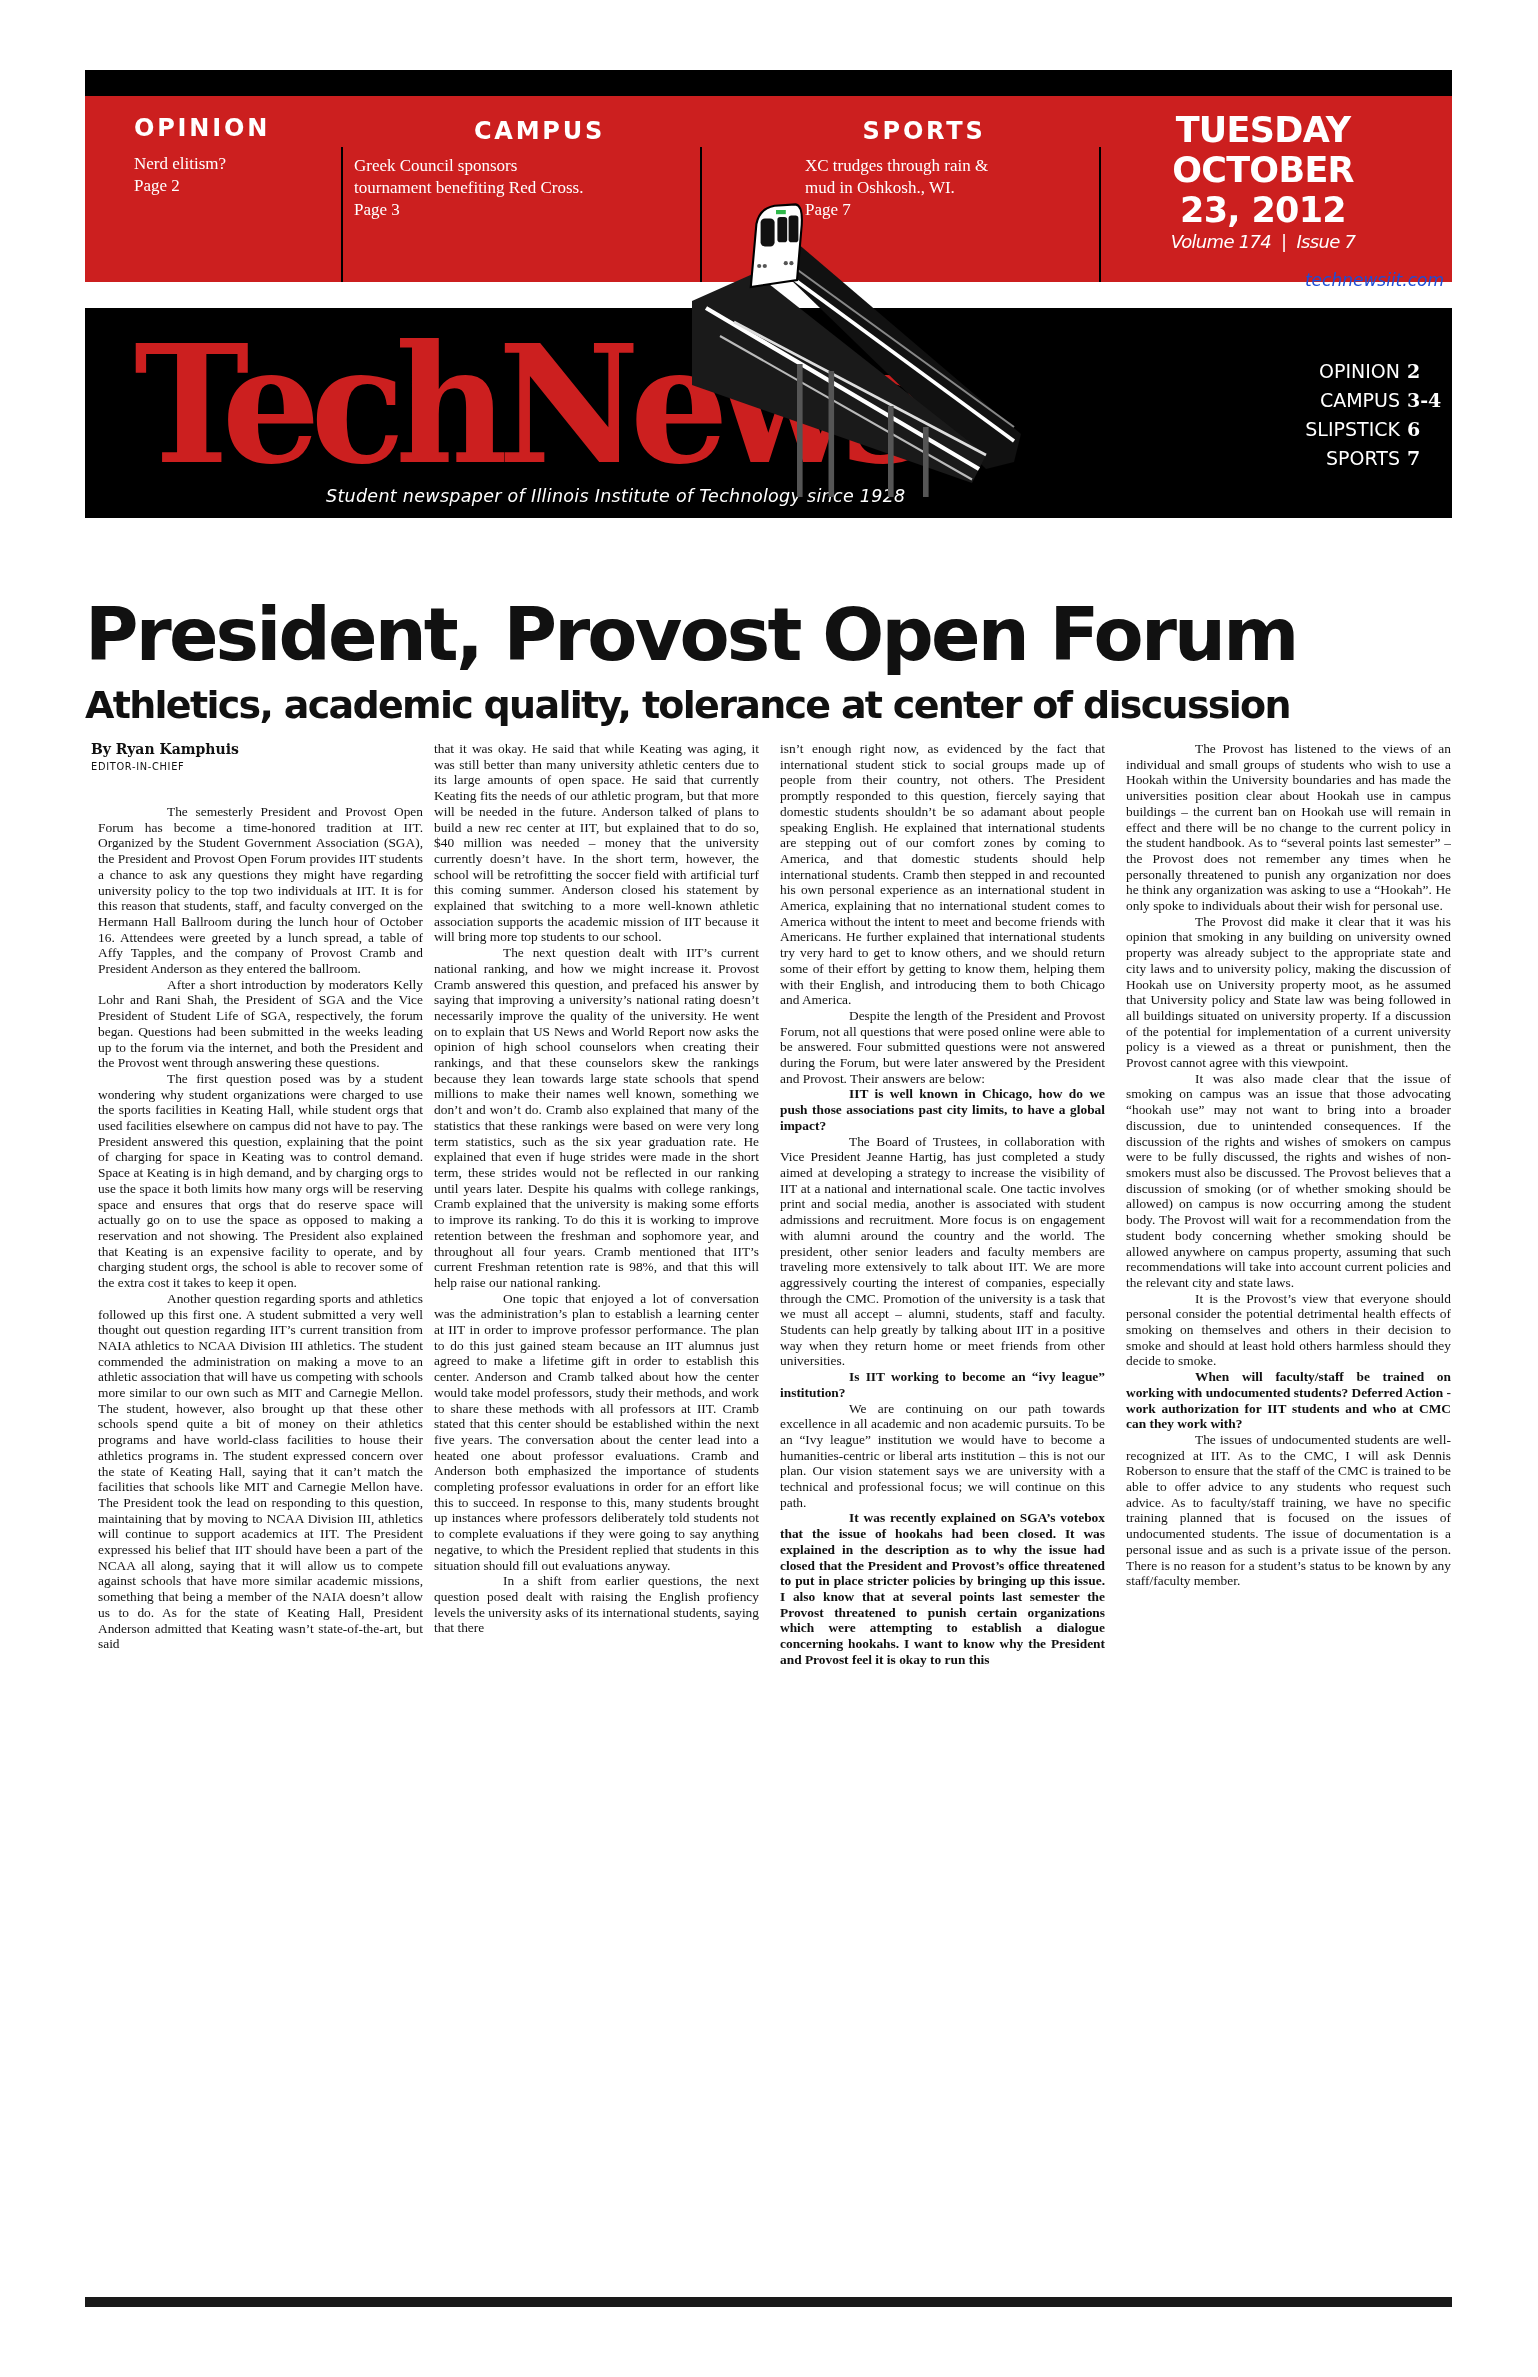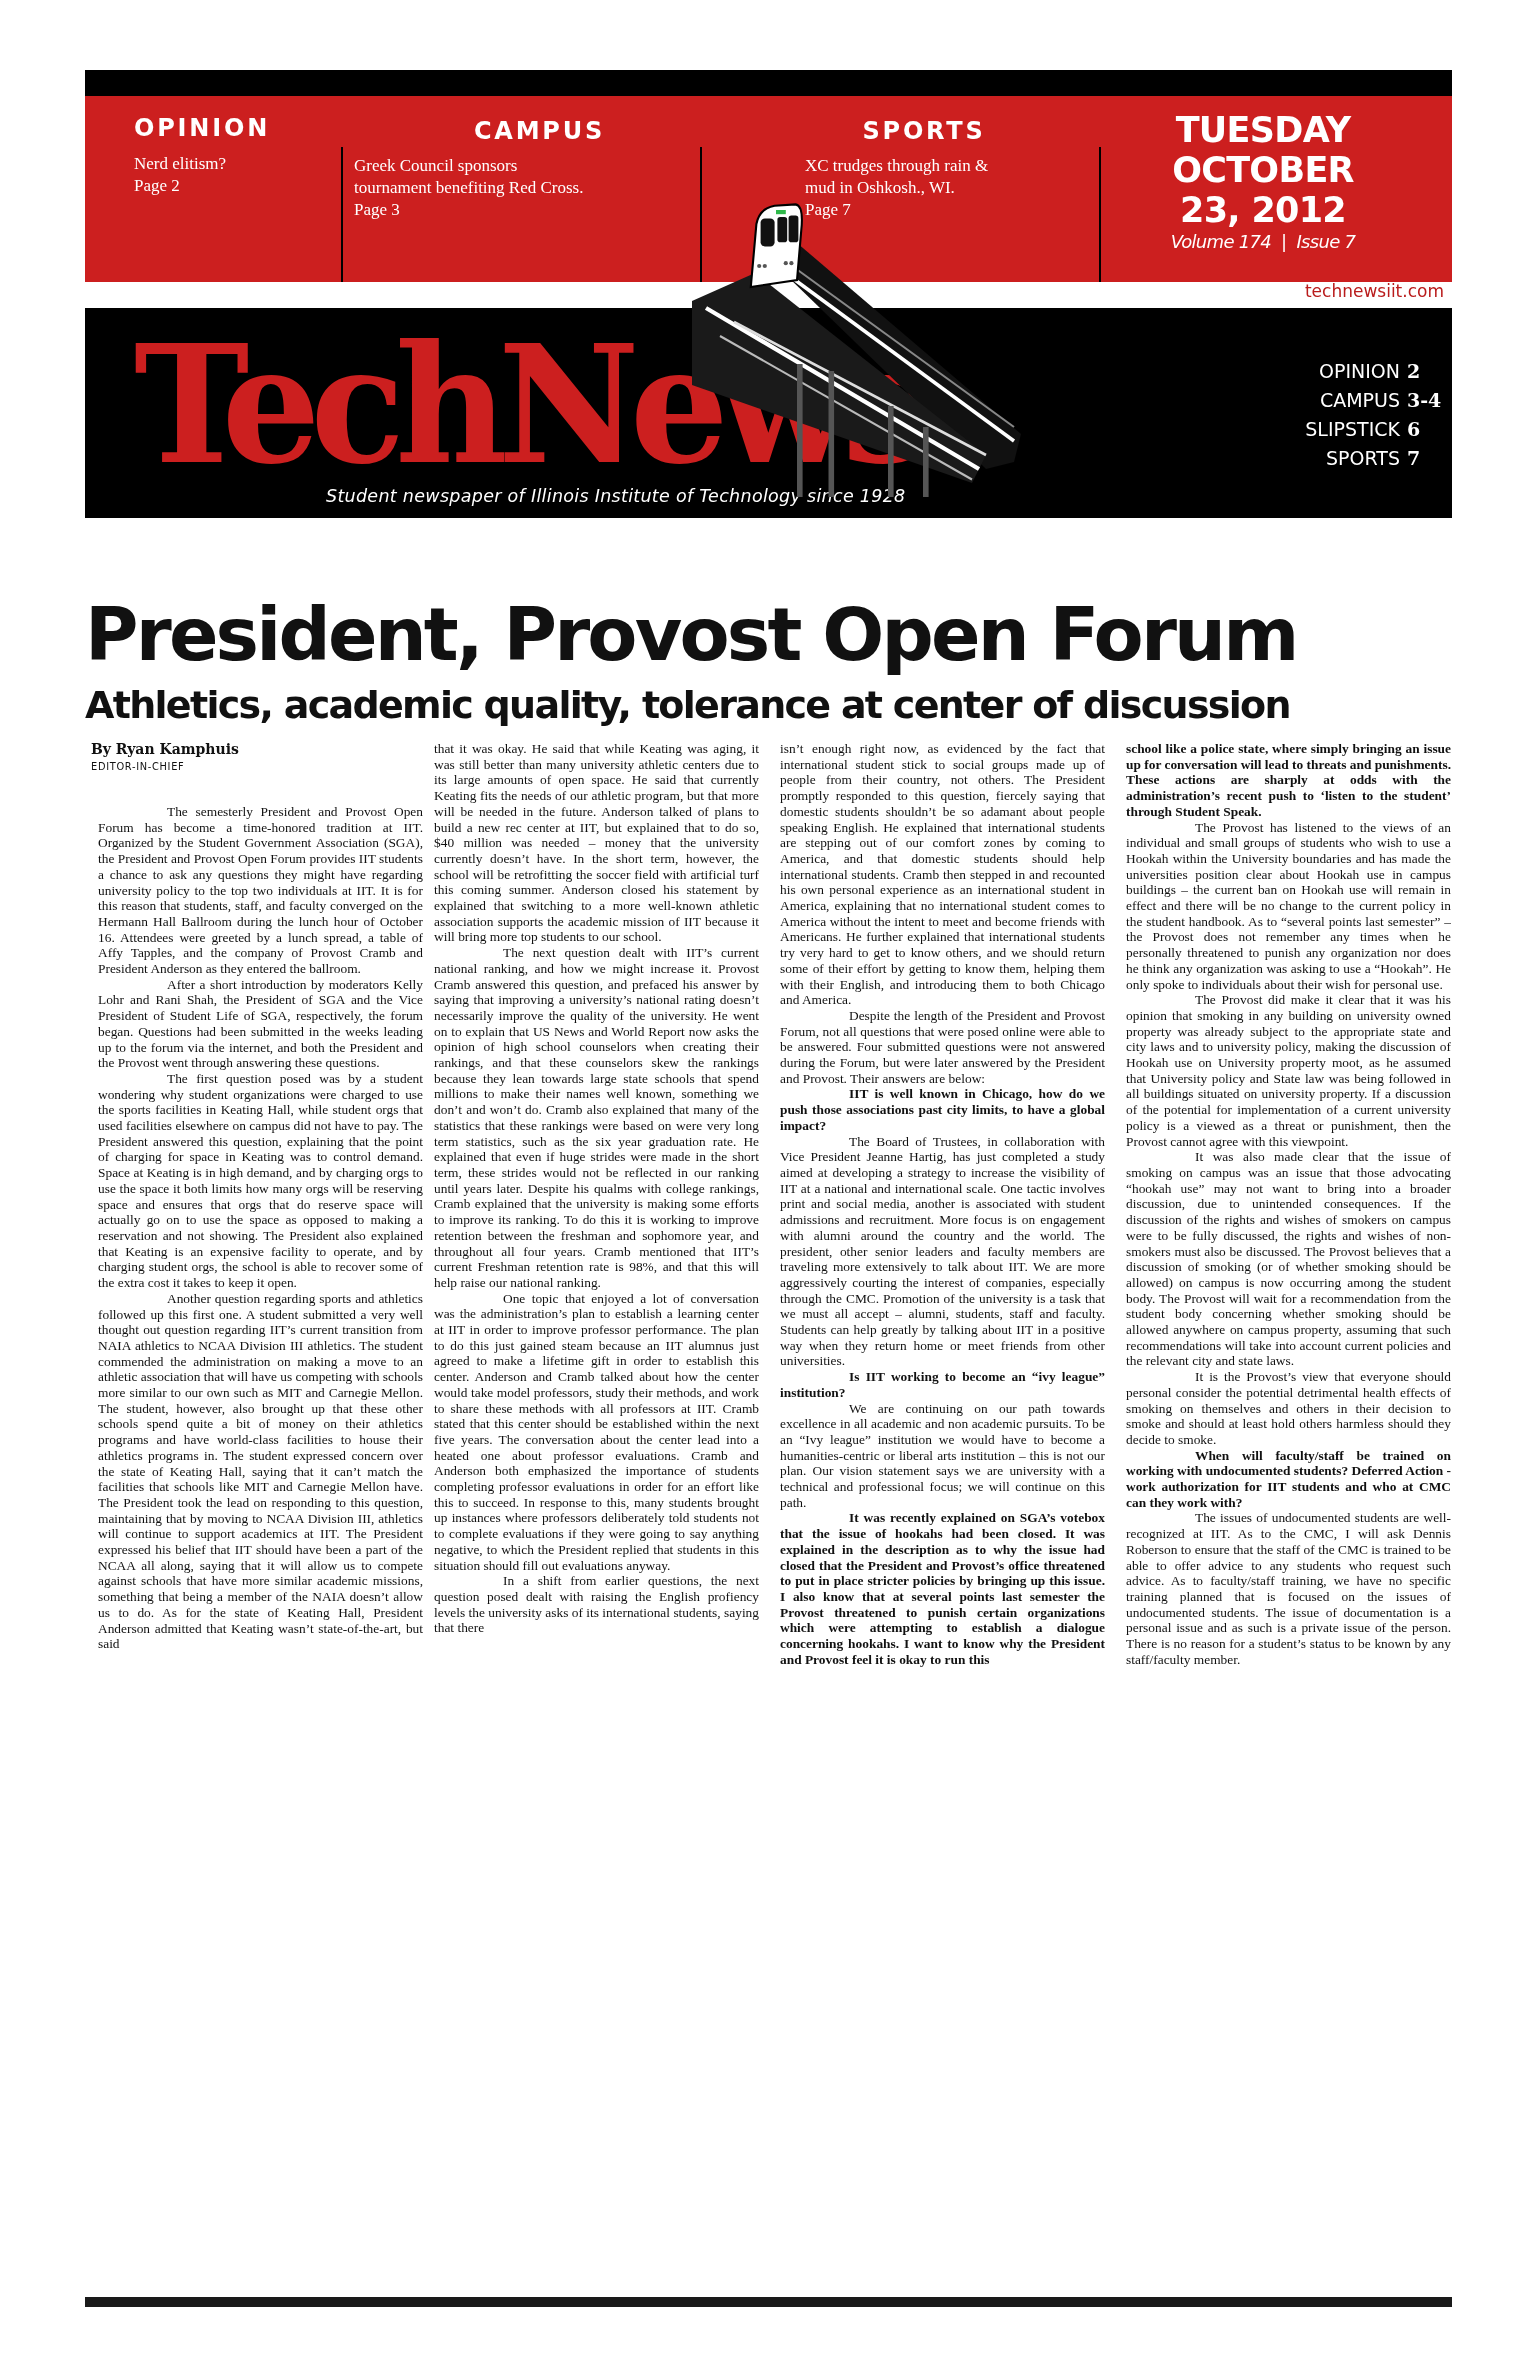--- a/index.html
+++ b/index.html
@@ -8,21 +8,21 @@
   .top-black { position: absolute; left: 85px; top: 70px; width: 1367px; height: 26px; background: #000; }
   .red-band { position: absolute; left: 85px; top: 96px; width: 1367px; height: 186px; background: #cc1f1f; }
   .teaser { position: absolute; top: 0; color: #fff; }
   .teaser .label { font-family: "DejaVu Sans", sans-serif; font-weight: bold; font-size: 24px; letter-spacing: 2.8px; }
   .teaser .desc { font-family: "Liberation Serif", serif; font-size: 17px; line-height: 22px; text-align: left; }
   .divider { position: absolute; width: 2.1px; background: #000; top: 51px; height: 135px; }
   .date-block { position: absolute; left: 1045px; top: 14px; width: 266px; text-align: center; color: #fff; font-family: "DejaVu Sans", sans-serif; font-weight: bold; }
   .date-block .line { font-size: 35px; line-height: 40px; letter-spacing: -0.7px; }
   .date-block .vol { font-family: "DejaVu Sans", sans-serif; font-weight: normal; font-style: italic; font-size: 18px; margin-top: 1.4px; letter-spacing: -0.7px; }
 
-  .site-url { position: absolute; right: 94px; top: 281px; font-family: "DejaVu Sans", sans-serif; font-size: 17px; color: #b91c1c; }
+  .site-url { position: absolute; right: 94px; top: 270px; font-family: "DejaVu Sans", sans-serif; font-size: 17px; color: #1d4ed8; font-style: italic; }
   .masthead { position: absolute; left: 85px; top: 308px; width: 1367px; height: 210px; background: #000; }
   .logo { position: absolute; left: 49px; top: 15.4px; font-family: "DejaVu Serif", serif; font-weight: bold; color: #cc1f1f; font-size: 155px; letter-spacing: -9.8px; line-height: 1; transform: scaleY(1.05); transform-origin: top left; }
   .tagline { position: absolute; left: 241px; top: 178px; font-family: "DejaVu Sans", sans-serif; font-style: italic; color: #fff; font-size: 17.5px; letter-spacing: 0.3px; }
   .index { position: absolute; left: 1182px; top: 49px; color: #fff; font-family: "DejaVu Sans", sans-serif; font-size: 19px; line-height: 29px; }
   .index .row { display: flex; }
   .index .sec { width: 133px; text-align: right; }
   .index .pg { font-family: "DejaVu Serif", serif; font-weight: bold; margin-left: 7px; }
 
   .train { position: absolute; left: 692px; top: 203px; width: 364px; height: 294px; }
 
@@ -162,21 +162,20 @@
 <div class="col col3">
     <p class="cont">isn’t enough right now, as evidenced by the fact that international student stick to social groups made up of people from their country, not others. The President promptly responded to this question, fiercely saying that domestic students shouldn’t be so adamant about people speaking English. He explained that international students are stepping out of our comfort zones by coming to America, and that domestic students should help international students. Cramb then stepped in and recounted his own personal experience as an international student in America, explaining that no international student comes to America without the intent to meet and become friends with Americans. He further explained that international students try very hard to get to know others, and we should return some of their effort by getting to know them, helping them with their English, and introducing them to both Chicago and America.</p>
     <p>Despite the length of the President and Provost Forum, not all questions that were posed online were able to be answered. Four submitted questions were not answered during the Forum, but were later answered by the President and Provost. Their answers are below:</p>
     <p class="q">IIT is well known in Chicago, how do we push those associations past city limits, to have a global impact?</p>
     <p>The Board of Trustees, in collaboration with Vice President Jeanne Hartig, has just completed a study aimed at developing a strategy to increase the visibility of IIT at a national and international scale.  One tactic involves print and social media, another is associated with student admissions and recruitment.  More focus is on engagement with alumni around the country and the world. The president, other senior leaders and faculty members are traveling more extensively to talk about IIT.  We are more aggressively courting the interest of companies, especially through the CMC.  Promotion of the university is a task that we must all accept – alumni, students, staff and faculty.  Students can help greatly by talking about IIT in a positive way when they return home or meet friends from other universities.</p>
     <p class="q">Is IIT working to become an “ivy league” institution?</p>
     <p>We are continuing on our path towards excellence in all academic and non academic pursuits. To be an “Ivy league” institution we would have to become a humanities-centric or liberal arts institution – this is not our plan.  Our vision statement says we are university with a technical and professional focus; we will continue on this path.</p>
     <p class="q">It was recently explained on SGA’s votebox that the issue of hookahs had been closed. It was explained in the description as to why the issue had closed that the President and Provost’s office threatened to put in place stricter policies by bringing up this issue. I also know that at several points last semester the Provost threatened to punish certain organizations which were attempting to establish a dialogue concerning hookahs. I want to know why the President and Provost feel it is okay to run this</p>
   </div>
 <div class="col col4">
-    <p class="q cont">school like a police state, where simply bringing an issue up for conversation will lead to threats and punishments. These actions are sharply at odds with the administration’s recent push to ‘listen to the student’ through Student Speak.</p>
     <p>The Provost has listened to the views of an individual and small groups of students who wish to use a Hookah within the University boundaries and has made the universities position clear about Hookah use in campus buildings – the current ban on Hookah use will remain in effect and there will be no change to the current policy in the student handbook. As to “several points last semester” – the Provost does not remember any times when he personally threatened to punish any organization nor does he think any organization was asking to use a “Hookah”. He only spoke to individuals about their wish for personal use.</p>
     <p>The Provost did make it clear that it was his opinion that smoking in any building on university owned property was already subject to the appropriate state and city laws and to university policy, making the discussion of Hookah use on University property moot, as he assumed that University policy and State law was being followed in all buildings situated on university property. If a discussion of the potential for implementation of a current university policy is a viewed as a threat or punishment, then the Provost cannot agree with this viewpoint.</p>
     <p>It was also made clear that the issue of smoking on campus was an issue that those advocating “hookah use” may not want to bring into a broader discussion, due to unintended consequences. If the discussion of the rights and wishes of smokers on campus were to be fully discussed, the rights and wishes of non-smokers must also be discussed.  The Provost believes that a discussion of smoking (or of whether smoking should be allowed) on campus is now occurring among the student body. The Provost will wait for a recommendation from the student body concerning whether smoking should be allowed anywhere on campus property, assuming that such recommendations will take into account current policies and the relevant city and state laws.</p>
     <p>It is the Provost’s view that everyone should personal consider the potential detrimental health effects of smoking on themselves and others in their decision to smoke and should at least hold others harmless should they decide to smoke.</p>
     <p class="q">When will faculty/staff be trained on working with undocumented students? Deferred Action - work authorization for IIT students and who at CMC can they work with?</p>
     <p>The issues of undocumented students are well-recognized at IIT. As to the CMC, I will ask Dennis Roberson to ensure that the staff of the CMC is trained to be able to offer advice to any students who request such advice. As to faculty/staff training, we have no specific training planned that is focused on the issues of undocumented students. The issue of documentation is a personal issue and as such is a private issue of the person. There is no reason for a student’s status to be known by any staff/faculty member.</p>
   </div>
 
 <div class="bottom-rule"></div>
 

